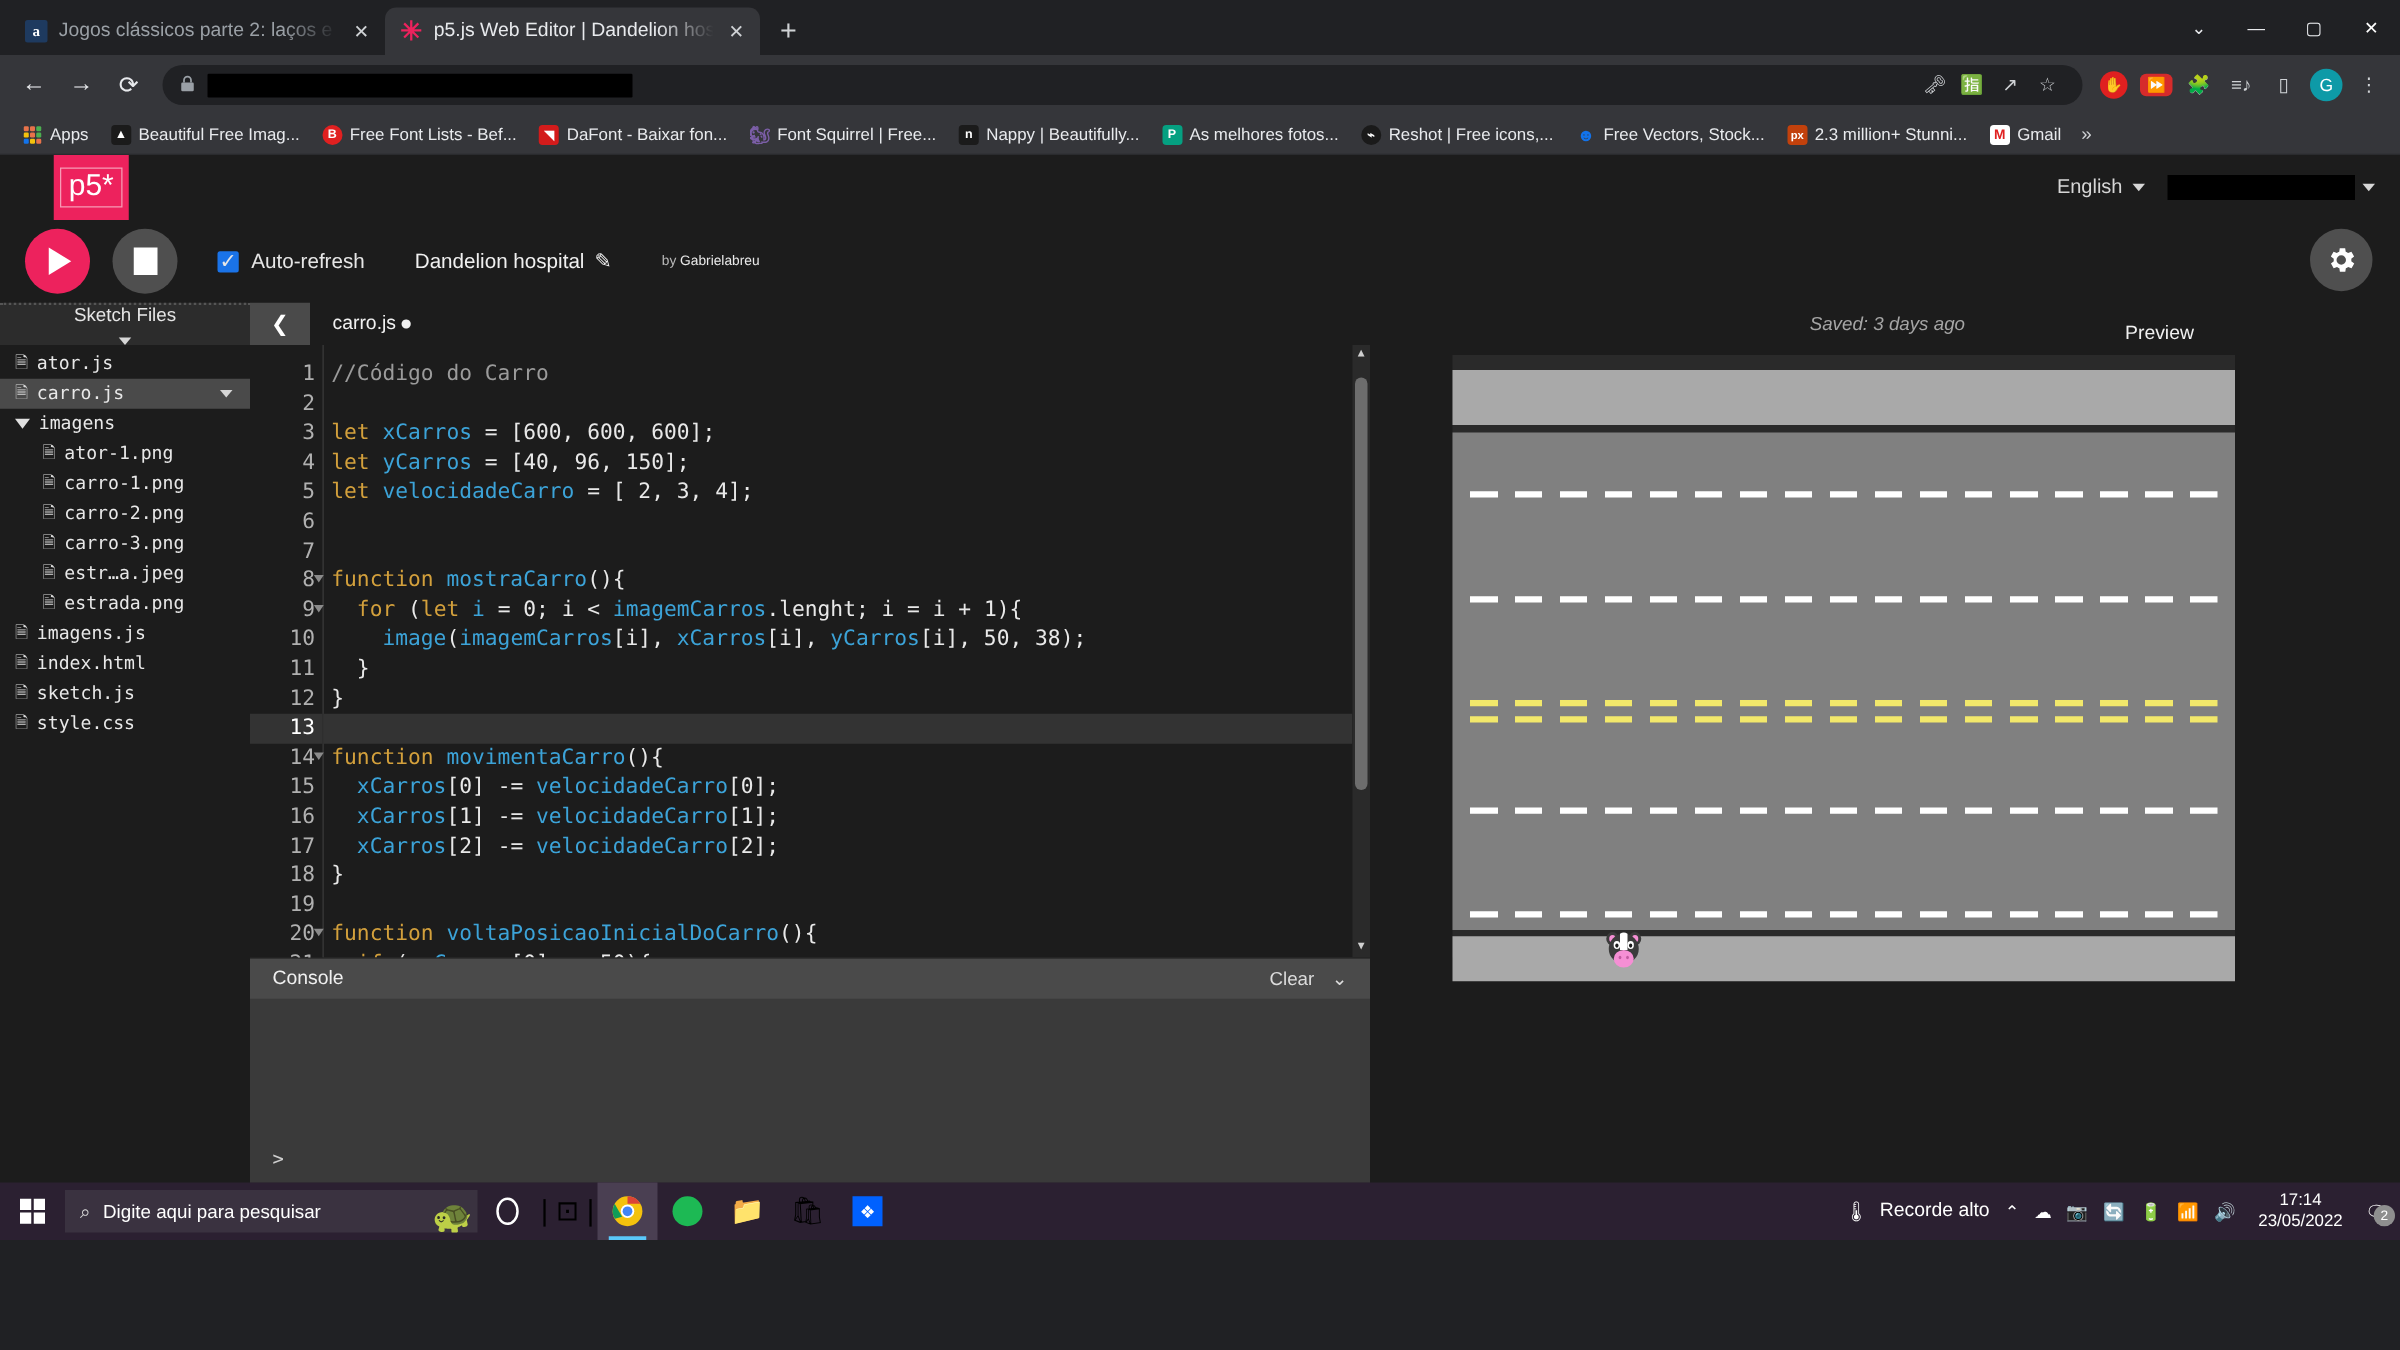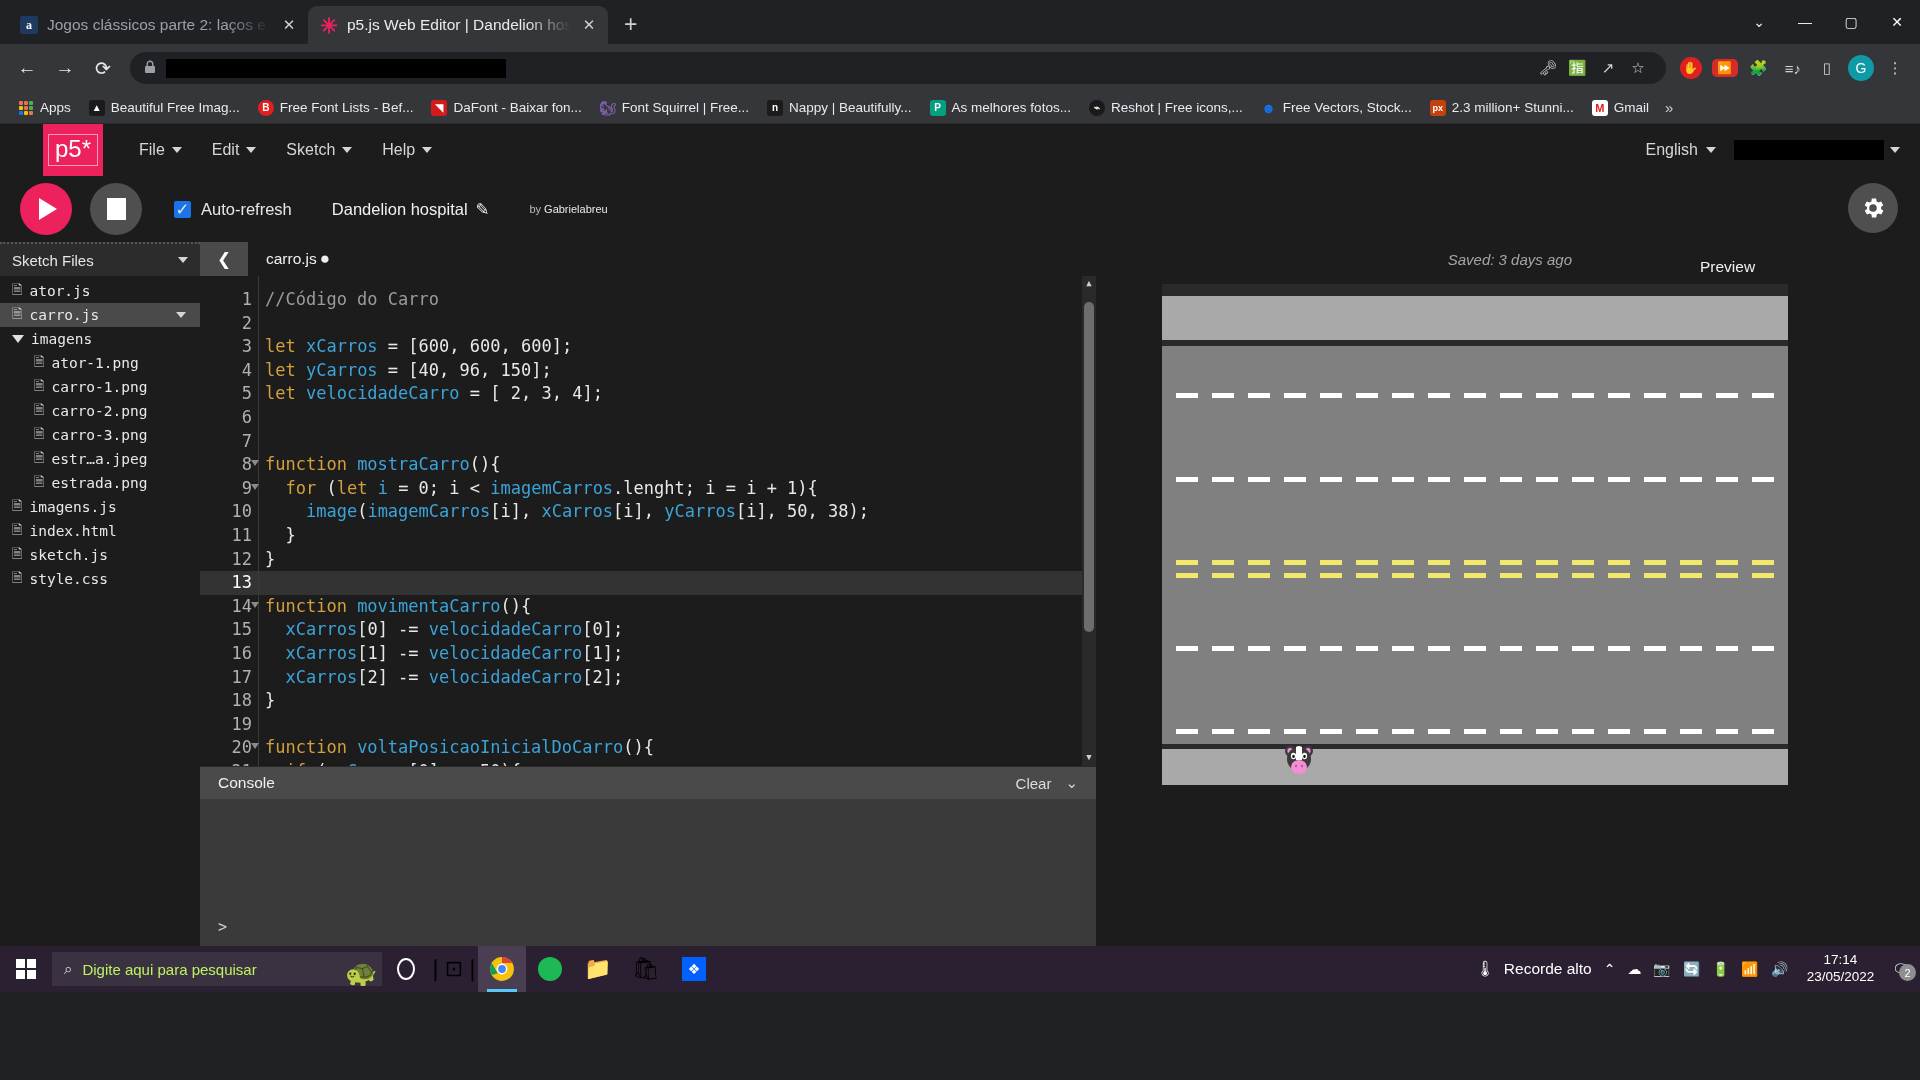--- a/index.html
+++ b/index.html
@@ -135,20 +135,21 @@
              border-radius: 50%; background: #4f4f4f; display: flex;
              align-items: center; justify-content: center; }
 
   
   .workspace { flex: 1; display: flex; background: #1c1c1c; min-height: 0; }
   .sidebar { width: 200px; background: #1c1c1c; display: flex; flex-direction: column; }
   .sidebar-head {
     height: 34px; background: #2c2c2c; display: flex; align-items: center;
     padding: 0 12px; color: #e6e6e6; font-size: 15px; justify-content: space-between;
     border-top: 2px dotted #555;
+    flex-direction: column;
   }
   .filelist { padding-top: 3px; font-family: "DejaVu Sans Mono", monospace; font-size: 14.5px; }
   .filerow {
     height: 24px; display: flex; align-items: center; gap: 7px;
     padding-left: 12px; color: #e8e8e8; position: relative;
   }
   .filerow.sel { background: #4a4a4a; }
   .filerow.indent { padding-left: 34px; }
   .fileico { color: #d8d8d8; font-size: 13px; }
   .row-caret { position: absolute; right: 14px; width: 0; height: 0;
@@ -228,21 +229,21 @@
 
   
   .taskbar { height: 46px; background: #2b2031; display: flex; align-items: center;
              position: relative; }
   .winstart { width: 52px; height: 46px; display: flex; align-items: center; justify-content: center; }
   .winlogo { display: grid; grid-template-columns: 9px 9px; grid-template-rows: 9px 9px;
              gap: 2px; }
   .winlogo i { display: block; background: #fff; }
   .searchbox { width: 330px; height: 34px; background: #3a3240; display: flex;
                align-items: center; padding: 0 12px; gap: 10px; position: relative; overflow: hidden; }
-  .searchbox .ph { color: #bef264; font-size: 15px; }
+  .searchbox .ph { color: #ffffff; font-size: 15px; }
   .turtle { position: absolute; right: 4px; bottom: 0; font-size: 26px; line-height: 1; }
   .tbicon { width: 48px; height: 46px; display: flex; align-items: center; justify-content: center;
             font-size: 22px; position: relative; }
   .tbicon.active { background: #4a3f52; }
   .tbicon.active::after { content: ''; position: absolute; bottom: 0; left: 9px; right: 9px;
                           height: 3px; background: #5ac8fa; }
   .tray { margin-left: auto; display: flex; align-items: center; gap: 12px; padding-right: 10px;
           color: #fff; font-size: 14px; }
   .trayweather { display: flex; align-items: center; gap: 9px; font-size: 15.5px; }
   .clock { text-align: center; line-height: 1.25; font-size: 13.5px; padding: 0 6px; }
@@ -368,38 +369,20 @@
       <span>Gmail</span>
     </div>
     <div class="bm-more">»</div>
   </div>
 
   <div class="p5app">
 
     <div class="p5nav">
       <div class="p5logo">
         <span class="p5logo-inner">p5*</span>
-      </div>
-      <div class="p5menu">
-        <div class="p5menu-item">
-          <span>File</span>
-          <span class="caret"></span>
-        </div>
-        <div class="p5menu-item">
-          <span>Edit</span>
-          <span class="caret"></span>
-        </div>
-        <div class="p5menu-item">
-          <span>Sketch</span>
-          <span class="caret"></span>
-        </div>
-        <div class="p5menu-item">
-          <span>Help</span>
-          <span class="caret"></span>
-        </div>
       </div>
       <div class="p5nav-right">
         <div class="langsel">
           <span>English</span>
           <span class="caret"></span>
         </div>
         <div class="userbox">
           <span class="userredact"></span>
           <span class="caret"></span>
         </div>

